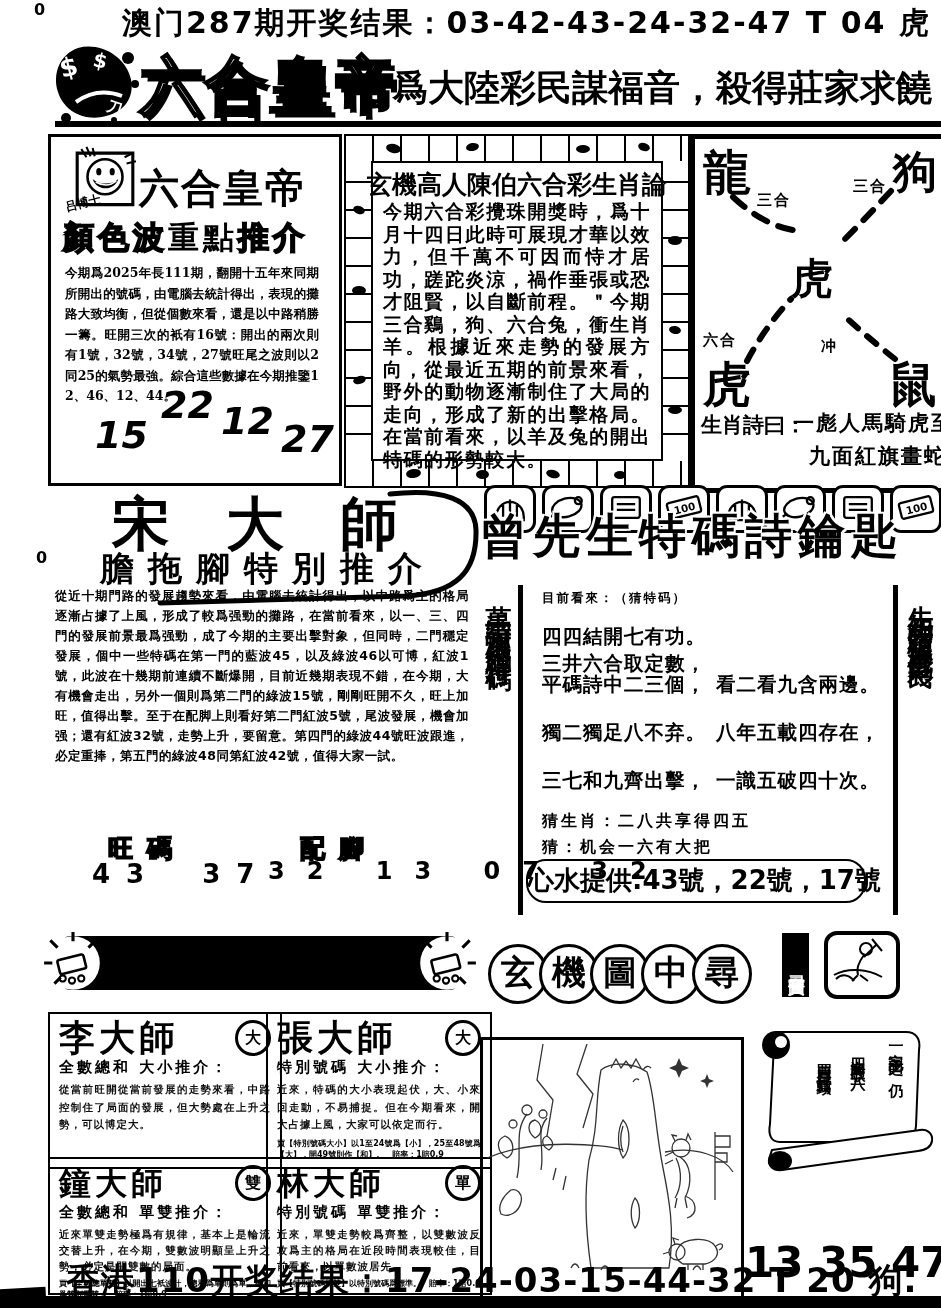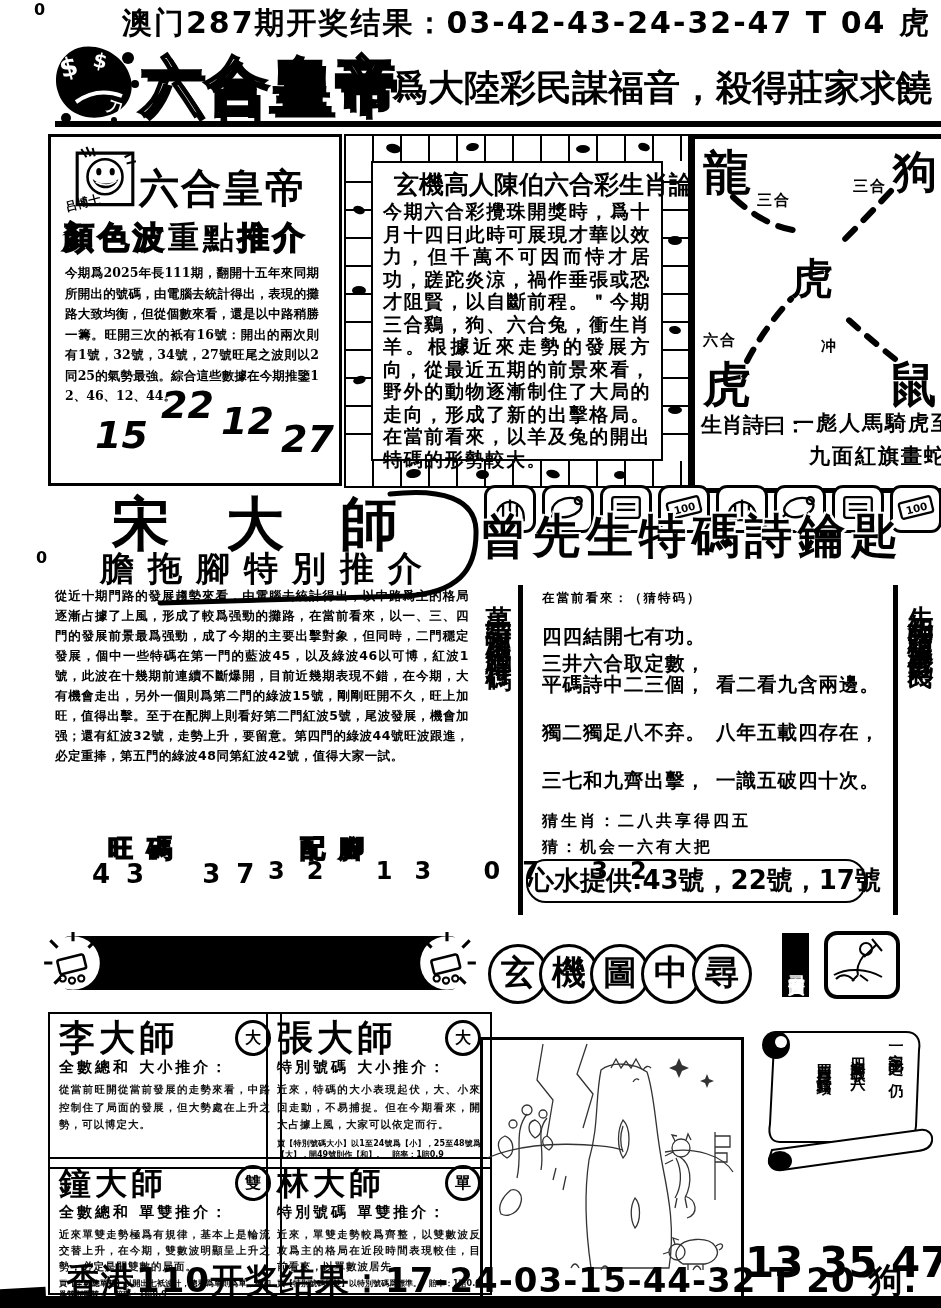--- a/index.html
+++ b/index.html
@@ -39,21 +39,21 @@
   .strip{position:absolute;background-color:#fff;}
   #sage-strip-top{left:0;top:0;right:0;height:25px;border-bottom:2px solid #000;
      background-image:repeating-linear-gradient(90deg,#fff 0 26px,#000 26px 28px);}
   #sage-strip-bot{left:0;bottom:0;right:0;height:25px;border-top:2px solid #000;
      background-image:repeating-linear-gradient(90deg,#fff 0 26px,#000 26px 28px);}
   #sage-strip-left{left:0;top:25px;bottom:25px;width:25px;border-right:2px solid #000;
      background-image:repeating-linear-gradient(0deg,#fff 0 26px,#000 26px 28px);}
   #sage-strip-right{right:0;top:25px;bottom:25px;width:25px;border-left:2px solid #000;
      background-image:repeating-linear-gradient(0deg,#fff 0 26px,#000 26px 28px);}
   .blob{position:absolute;background:#000;border-radius:50%;}
-  #sage-title{left:0;top:32px;width:100%;text-align:center;font-size:25px;font-weight:900;white-space:nowrap;margin-left:27px;}
+  #sage-title{left:0;top:32px;width:100%;text-align:center;font-size:25px;font-weight:900;white-space:nowrap;}
   #sage-body{left:37px;top:64px;width:268px;font-size:19px;line-height:22.5px;
              letter-spacing:1.5px;font-weight:bold;}
 
   
   #zodiac{left:690px;top:134px;width:250px;height:349px;border:5px solid #000;}
   .zod-big{font-size:48px;font-family:"DejaVu Serif",serif;font-weight:bold;}
   .zod-rel{font-size:15px;font-weight:bold;letter-spacing:2px;}
   #zod-tl{left:8px;top:2px;} #zod-tr{right:8px;top:4px;font-size:44px;}
   #zod-c{left:96px;top:112px;font-size:42px;font-family:"DejaVu Serif",serif;font-weight:bold;}
   #zod-bl{left:8px;top:214px;} #zod-br{right:8px;top:214px;}
@@ -280,21 +280,21 @@
               <rect x="6" y="10" width="28" height="14" rx="2" stroke="#000" stroke-width="2" fill="none"></rect>
               <text x="11" y="21" font-size="9" font-weight="bold">100</text>
             </g>
           </svg></div>
     </div>
     <div class="abs" id="zeng-title">曾先生特碼詩鑰匙</div>
     <div class="abs vtext" id="zeng-vleft">萬千詩句玄機一觸得特碼</div>
     <div class="abs" id="zeng-lrule"></div>
     <div class="abs" id="zeng-rrule"></div>
     <div class="abs vtext" id="zeng-vright">先生相贈窺破天機爲彩民</div>
-    <div class="abs" id="zeng-note">在當前看來：（猜特码）</div>
+    <div class="abs" id="zeng-note">目前看來：（猜特码）</div>
     <div class="poem-row" id="pr1">
         <span>四四結開七有功。</span>
         <span>三井六合取定數，</span>
       </div>
     <div class="poem-row" id="pr2">
         <span>平碼詩中二三個，</span>
         <span>看二看九含兩邊。</span>
       </div>
     <div class="poem-row" id="pr3">
         <span>獨二獨足八不弃。</span>

